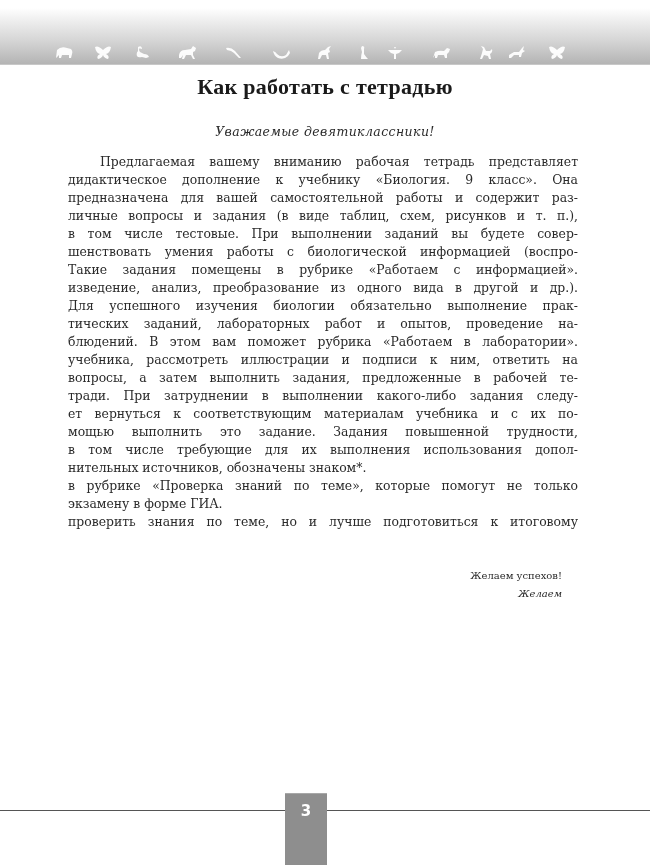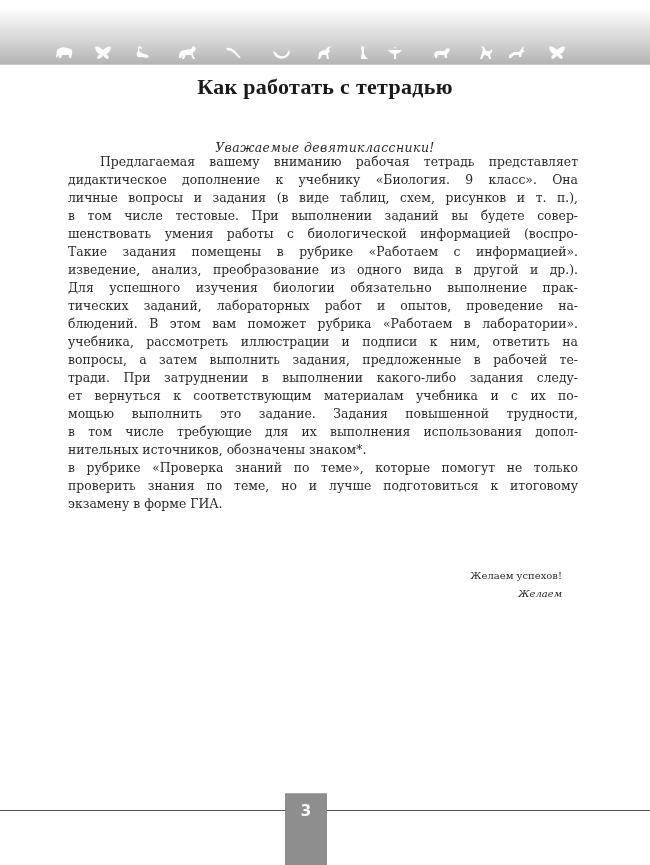--- a/index.html
+++ b/index.html
@@ -42,21 +42,21 @@
       text-align: center;
       font-family: "Liberation Serif", "DejaVu Serif", serif;
       font-weight: bold;
       font-size: 22px;
       letter-spacing: 0.3px;
       color: #1a1a1a;
       margin: 0;
     }
     .greeting {
       position: absolute;
-      top: 140px;
+      top: 124px;
       left: 0;
       width: 650px;
       text-align: center;
       font-family: "DejaVu Serif", serif;
       font-style: italic;
       font-size: 12.5px;
       letter-spacing: 0.4px;
       color: #2a2a2a;
     }
     .body-text {
@@ -192,38 +192,39 @@
     </span>
   </div>
 
 <h1 class="page-title">Как работать с тетрадью</h1>
 
 <div class="greeting">Уважаемые девятиклассники!</div>
 
 <div class="body-text" id="body-text">
   <span class="line indent">Предлагаемая вашему вниманию рабочая тетрадь представляет</span>
   <span class="line">дидактическое дополнение к учебнику «Биология. 9 класс». Она</span>
+  <span class="line">предназначена для вашей самостоятельной работы и содержит раз-</span>
   <span class="line">личные вопросы и задания (в виде таблиц, схем, рисунков и т. п.),</span>
   <span class="line">в том числе тестовые. При выполнении заданий вы будете совер-</span>
   <span class="line">шенствовать умения работы с биологической информацией (воспро-</span>
   <span class="line">Такие задания помещены в рубрике «Работаем с информацией».</span>
   <span class="line">изведение, анализ, преобразование из одного вида в другой и др.).</span>
   <span class="line">Для успешного изучения биологии обязательно выполнение прак-</span>
   <span class="line">тических заданий, лабораторных работ и опытов, проведение на-</span>
   <span class="line">блюдений. В этом вам поможет рубрика «Работаем в лаборатории».</span>
   <span class="line">учебника, рассмотреть иллюстрации и подписи к ним, ответить на</span>
   <span class="line">вопросы, а затем выполнить задания, предложенные в рабочей те-</span>
   <span class="line">тради. При затруднении в выполнении какого-либо задания следу-</span>
   <span class="line">ет вернуться к соответствующим материалам учебника и с их по-</span>
   <span class="line">мощью выполнить это задание. Задания повышенной трудности,</span>
   <span class="line">в том числе требующие для их выполнения использования допол-</span>
   <span class="line last">нительных источников, обозначены знаком*.</span>
   <span class="line">в рубрике «Проверка знаний по теме», которые помогут не только</span>
+  <span class="line last">экзамену в форме ГИА.</span>
   <span class="line">проверить знания по теме, но и лучше подготовиться к итоговому</span>
-  <span class="line last">экзамену в форме ГИА.</span>
 </div>
 
 <div class="signoff wish">Желаем успехов!</div>
 <div class="signoff authors">Желаем</div>
 
 <div class="footer-line"></div>
 <div class="page-number-box">
   <div class="page-number">3</div>
 </div>
 

